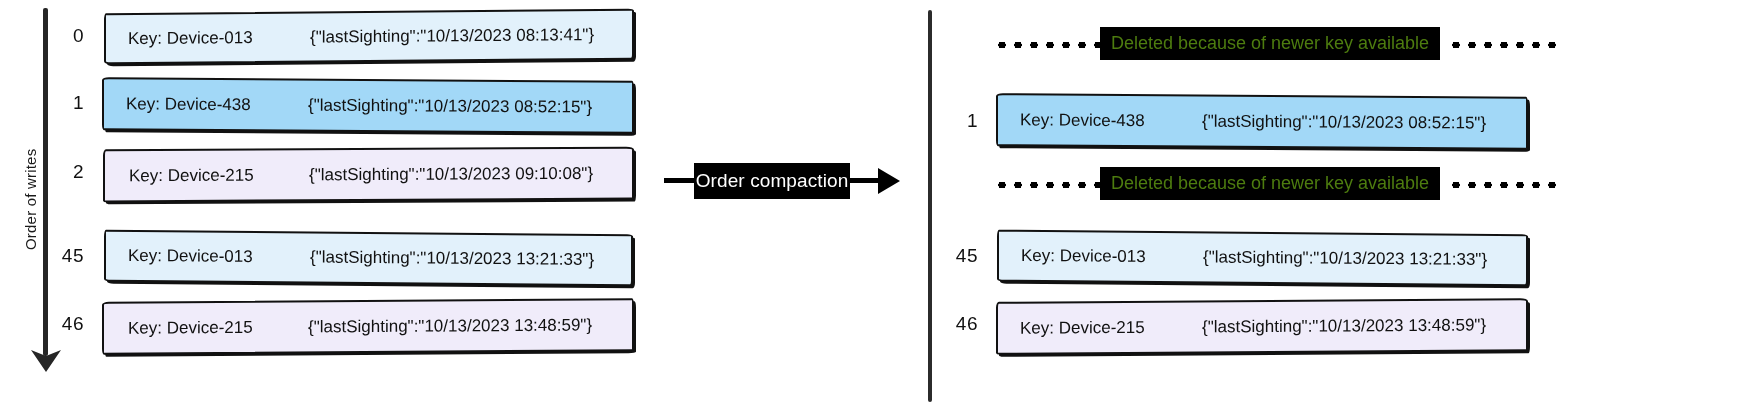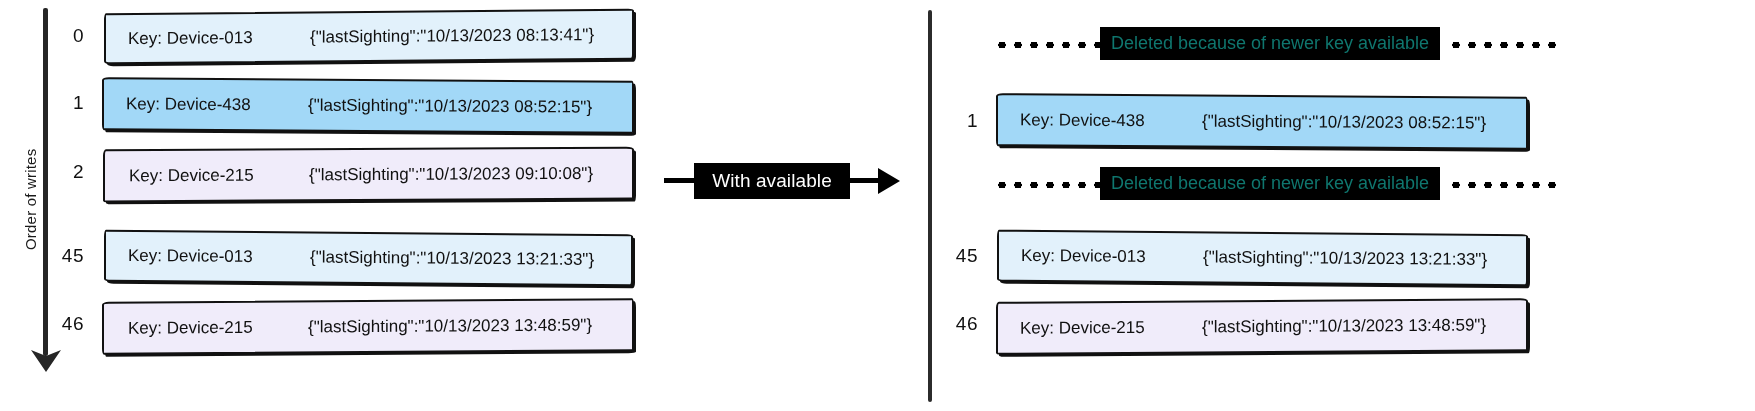--- a/index.html
+++ b/index.html
@@ -56,21 +56,21 @@
   .divider{position:absolute;background:#2b2b2b;border-radius:2px;}
 
   
   .dotline{
     position:absolute;height:6px;
     background-image:radial-gradient(circle, #000 42%, rgba(0,0,0,0) 45%);
     background-size:16px 6px;background-repeat:repeat-x;
     background-position:0 center;
   }
   .del-pill{
-    position:absolute;background:#000;color:#0f766e;
+    position:absolute;background:#000;color:#4d7c0f;
     display:flex;align-items:center;justify-content:center;
     font-size:18px;white-space:nowrap;
   }
 </style>
 </head>
 <body>
 
 <div id="stage">
 
   <div class="axis-line" style="left:43px;top:8px;width:5px;height:348px;"></div>
@@ -118,21 +118,21 @@
   <div class="row">
     <div class="row-index" style="left:52px;top:313px;width:32px;">46</div>
     <div class="rec sk2" style="left:102px;top:300px;width:532px;height:53px;background:#f0ecfa;
                 transform:skewY(-0.4deg);">
       <span class="k" style="left:24px;">Key: Device-215</span>
       <span class="v" style="left:204px;">{"lastSighting":"10/13/2023 13:48:59"}</span>
     </div>
   </div>
 
   <div class="arrow-shaft" style="left:664px;top:178px;width:36px;"></div>
-  <div class="pill" style="left:694px;top:163px;width:156px;height:36px;">With available</div>
+  <div class="pill" style="left:694px;top:163px;width:156px;height:36px;">Order compaction</div>
   <div class="arrow-shaft" style="left:848px;top:178px;width:46px;"></div>
   <div class="arrow-head" style="left:878px;top:168px;"></div>
 
   <div class="divider" style="left:928px;top:10px;width:4px;height:392px;"></div>
 
   <div class="row">
     <div class="dotline" style="left:994px;top:42px;width:106px;"></div>
     <div class="del-pill" style="left:1100px;top:27px;width:340px;height:33px;">Deleted because of newer key available</div>
     <div class="dotline" style="left:1448px;top:42px;width:108px;"></div>
   </div>

